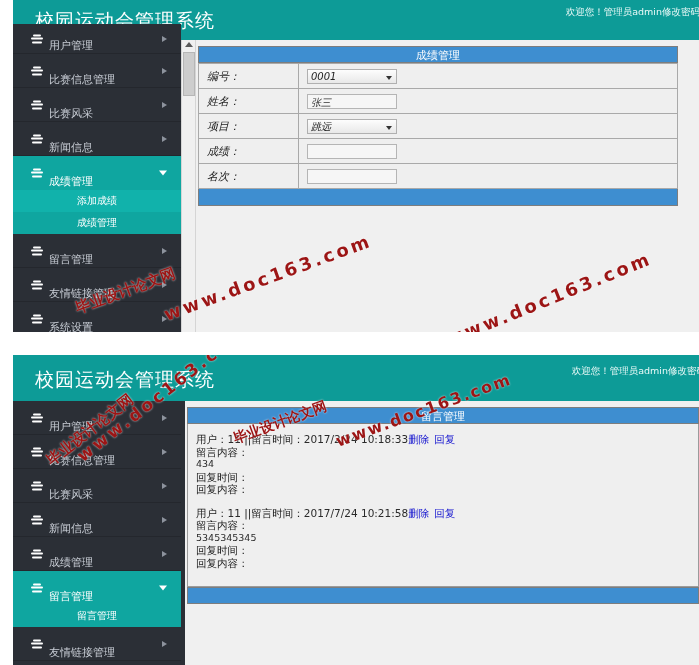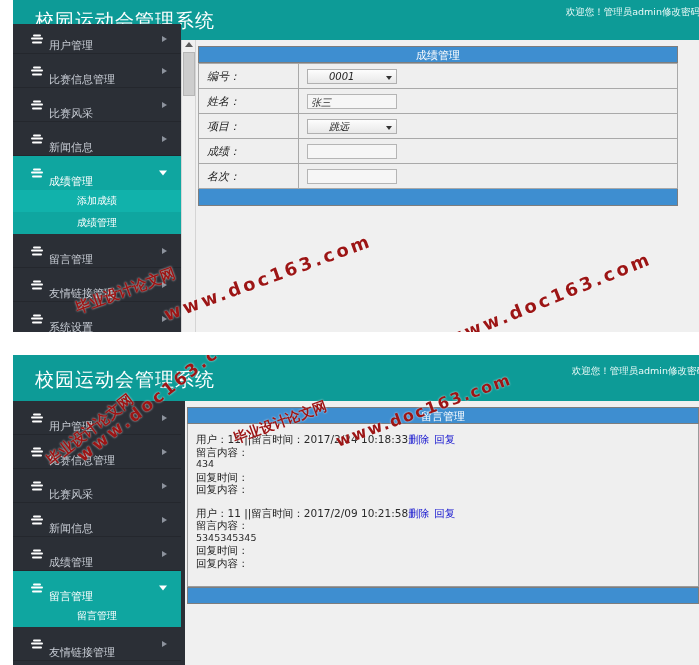--- a/index.html
+++ b/index.html
@@ -177,21 +177,21 @@
     line-height: 15px;
     display: inline-block;
     vertical-align: middle;
   }
   .sel-box {
     width: 90px; height: 15px;
     border: 1px solid #b0b0b0;
     background: linear-gradient(#fdfdfd, #e8e8e8);
     font-size: 10px;
     color: #222;
-    padding: 0 21px;
+    padding: 0 3px;
     line-height: 14px;
     display: inline-block;
     position: relative;
     vertical-align: middle;
     cursor: pointer;
   }
   .sel-box .caret {
     position: absolute; right: 4px; top: 6px;
     width: 0; height: 0;
     border-left: 3px solid transparent;
@@ -482,21 +482,21 @@
           <div class="card-title">留言管理</div>
           <div class="mb-body" id="p2-entries">
               <div class="mb-entry">
                 <div class="mb-line"><span>用户：</span><span class="mb-val">11</span><span>&nbsp;||</span><span>留言时间：</span><span class="mb-val">2017/2/24 10:18:33</span><span class="mb-link">删除</span><span class="mb-link">回复</span></div>
                 <div>留言内容：</div>
                 <div class="mb-val" style="font-size:9.5px;">434</div>
                 <div>回复时间：<span class="mb-val"></span></div>
                 <div>回复内容：<span class="mb-val"></span></div>
               </div>
               <div class="mb-entry">
-                <div class="mb-line"><span>用户：</span><span class="mb-val">11</span><span>&nbsp;||</span><span>留言时间：</span><span class="mb-val">2017/2/09 10:21:58</span><span class="mb-link">删除</span><span class="mb-link">回复</span></div>
+                <div class="mb-line"><span>用户：</span><span class="mb-val">11</span><span>&nbsp;||</span><span>留言时间：</span><span class="mb-val">2017/7/24 10:21:58</span><span class="mb-link">删除</span><span class="mb-link">回复</span></div>
                 <div>留言内容：</div>
                 <div class="mb-val" style="font-size:9.5px;">5345345345</div>
                 <div>回复时间：<span class="mb-val"></span></div>
                 <div>回复内容：<span class="mb-val"></span></div>
               </div>
             </div>
           <div class="card-foot" style="border-top:1px solid #7d7d7d;"></div>
         </div>
       </div>
     </div>

